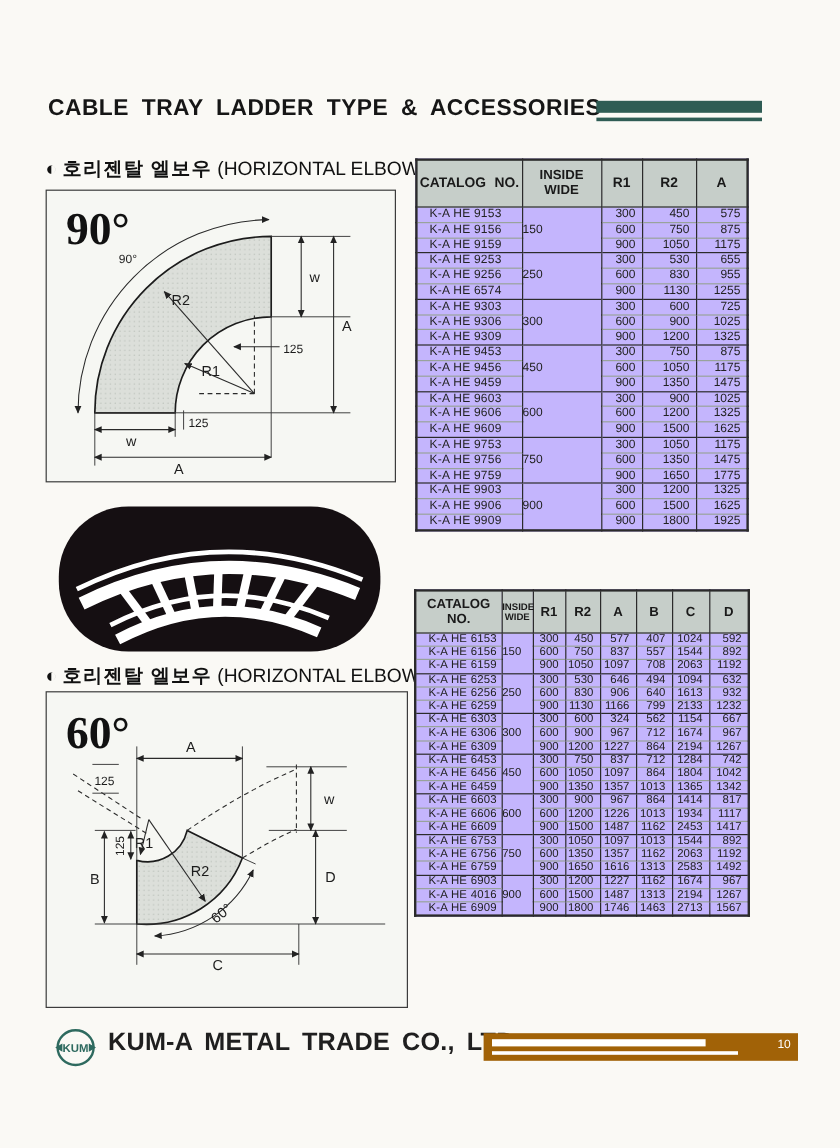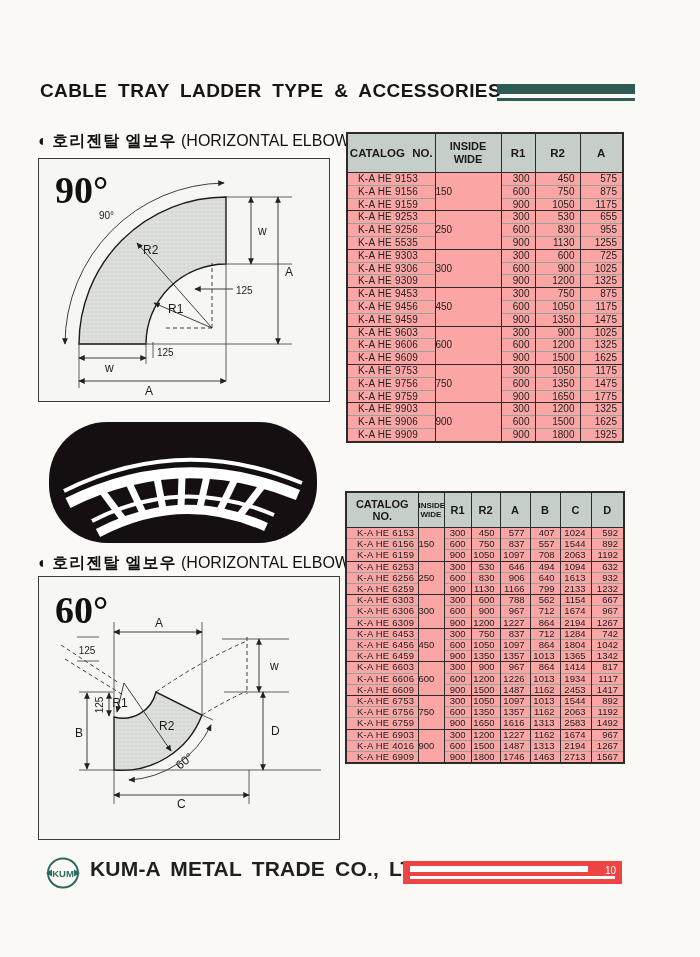--- a/index.html
+++ b/index.html
@@ -13,39 +13,39 @@
 
   .sec-label{font-size:16px;color:#111;white-space:nowrap;}
   .sec-label .ko{font-weight:bold;letter-spacing:1px;}
   .sec1{left:38px;top:131px;}
   .sec2{left:38px;top:553px;}
 
   .box90{left:38px;top:158px;width:290px;height:242px;border:1.3px solid #3c3c3c;background:#f6f7f3;}
   .box60{left:38px;top:576px;width:300px;height:262px;border:1.3px solid #3c3c3c;background:#f6f7f3;}
   .stadium{left:48px;top:421px;width:270px;height:124px;}
 
-  table.tbl{position:absolute;border-collapse:collapse;table-layout:fixed;background:#fca5a5;border:2px solid #2b2b2b;}
+  table.tbl{position:absolute;border-collapse:collapse;table-layout:fixed;background:#c4b5fd;border:2px solid #2b2b2b;}
   .tbl90{left:346px;top:132px;width:276px;}
   .tbl60{left:345px;top:491px;width:278px;}
   .tbl th{background:#c6cec9;border:1.4px solid #2b2b2b;font-weight:bold;text-align:center;padding:0;color:#1a1a1a;}
   .tbl90 th{height:38px;font-size:11.5px;word-spacing:4px;}
   .tbl60 th{height:34px;font-size:11px;}
   .tbl60 th.iwh{font-size:8px;word-spacing:normal;line-height:9px;}
   .tbl90 th.iwh{font-size:11px;line-height:13px;}
   .tbl td{padding:0;border-left:1.2px solid #2b2b2b;border-right:1.2px solid #2b2b2b;border-top:1px solid #99a39c;color:#222;}
   .tbl90 td{height:11.8px;line-height:11.8px;font-size:10px;}
   .tbl60 td{height:10.2px;line-height:10.2px;font-size:9.5px;}
   .tbl td.cat{text-align:left;padding-left:10px;letter-spacing:.2px;}
   .tbl td.iw{text-align:left;}
   .tbl td.num{text-align:right;padding-right:5px;}
   .tbl tr.gs td{border-top:1.5px solid #2b2b2b;}
 
   .logo{left:44px;top:855px;width:38px;height:36px;}
   .company{left:90px;top:857px;font-size:21px;font-weight:bold;letter-spacing:.2px;word-spacing:4px;color:#1f1f1f;}
-  .pagebar{left:403px;top:861px;width:219px;height:23px;background:#ef4444;}
+  .pagebar{left:403px;top:861px;width:262px;height:23px;background:#a16207;}
   .pagebar .s1{position:absolute;left:7px;top:5px;width:178px;height:6px;background:#fff;}
   .pagebar .s2{position:absolute;left:7px;top:15px;width:205px;height:3px;background:#fff;}
   .pagebar .pn{position:absolute;right:6px;top:4px;font-size:10px;color:#fff;}
 
   svg text.big{font:bold 38px "Liberation Serif",serif;fill:#111;}
   svg text.md{font:12px "Liberation Sans",sans-serif;fill:#1c1c1c;}
   svg text.sm{font:10px "Liberation Sans",sans-serif;fill:#1c1c1c;}
   svg .dim{stroke:#2a2a2a;stroke-width:.9;fill:none;}
   svg .ref{stroke:#3a3a3a;stroke-width:.8;fill:none;}
   svg .dsh{stroke:#2a2a2a;stroke-width:.9;fill:none;stroke-dasharray:4,3;}
@@ -221,21 +221,21 @@
           <td class="num">530</td>
           <td class="num">655</td>
         </tr>
         <tr>
           <td class="cat">K-A HE 9256</td>
           <td class="num">600</td>
           <td class="num">830</td>
           <td class="num">955</td>
         </tr>
         <tr>
-          <td class="cat">K-A HE 5535</td>
+          <td class="cat">K-A HE 6574</td>
           <td class="num">900</td>
           <td class="num">1130</td>
           <td class="num">1255</td>
         </tr>
         <tr class="gs">
           <td class="cat">K-A HE 9303</td>
           <td class="iw" rowspan="3">300</td>
           <td class="num">300</td>
           <td class="num">600</td>
           <td class="num">725</td>
@@ -409,21 +409,21 @@
           <td class="num">1166</td>
           <td class="num">799</td>
           <td class="num">2133</td>
           <td class="num">1232</td>
         </tr>
         <tr class="gs">
           <td class="cat">K-A HE 6303</td>
           <td class="iw" rowspan="3">300</td>
           <td class="num">300</td>
           <td class="num">600</td>
-          <td class="num">788</td>
+          <td class="num">324</td>
           <td class="num">562</td>
           <td class="num">1154</td>
           <td class="num">667</td>
         </tr>
         <tr>
           <td class="cat">K-A HE 6306</td>
           <td class="num">600</td>
           <td class="num">900</td>
           <td class="num">967</td>
           <td class="num">712</td>

